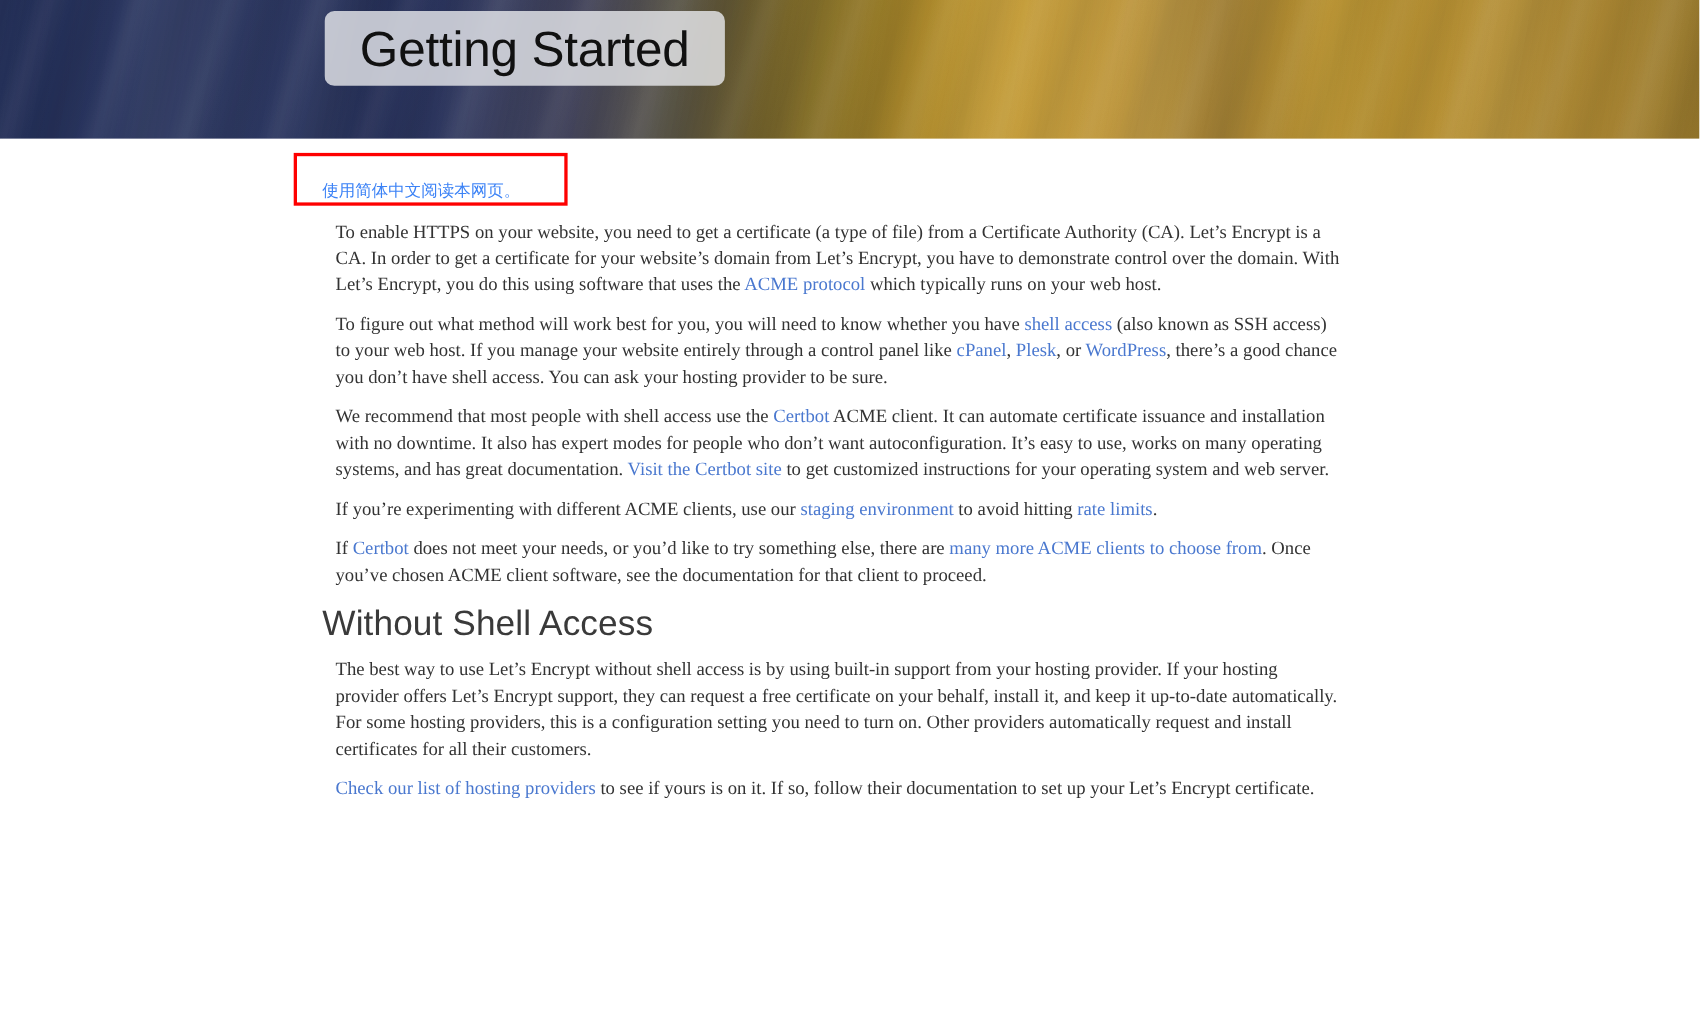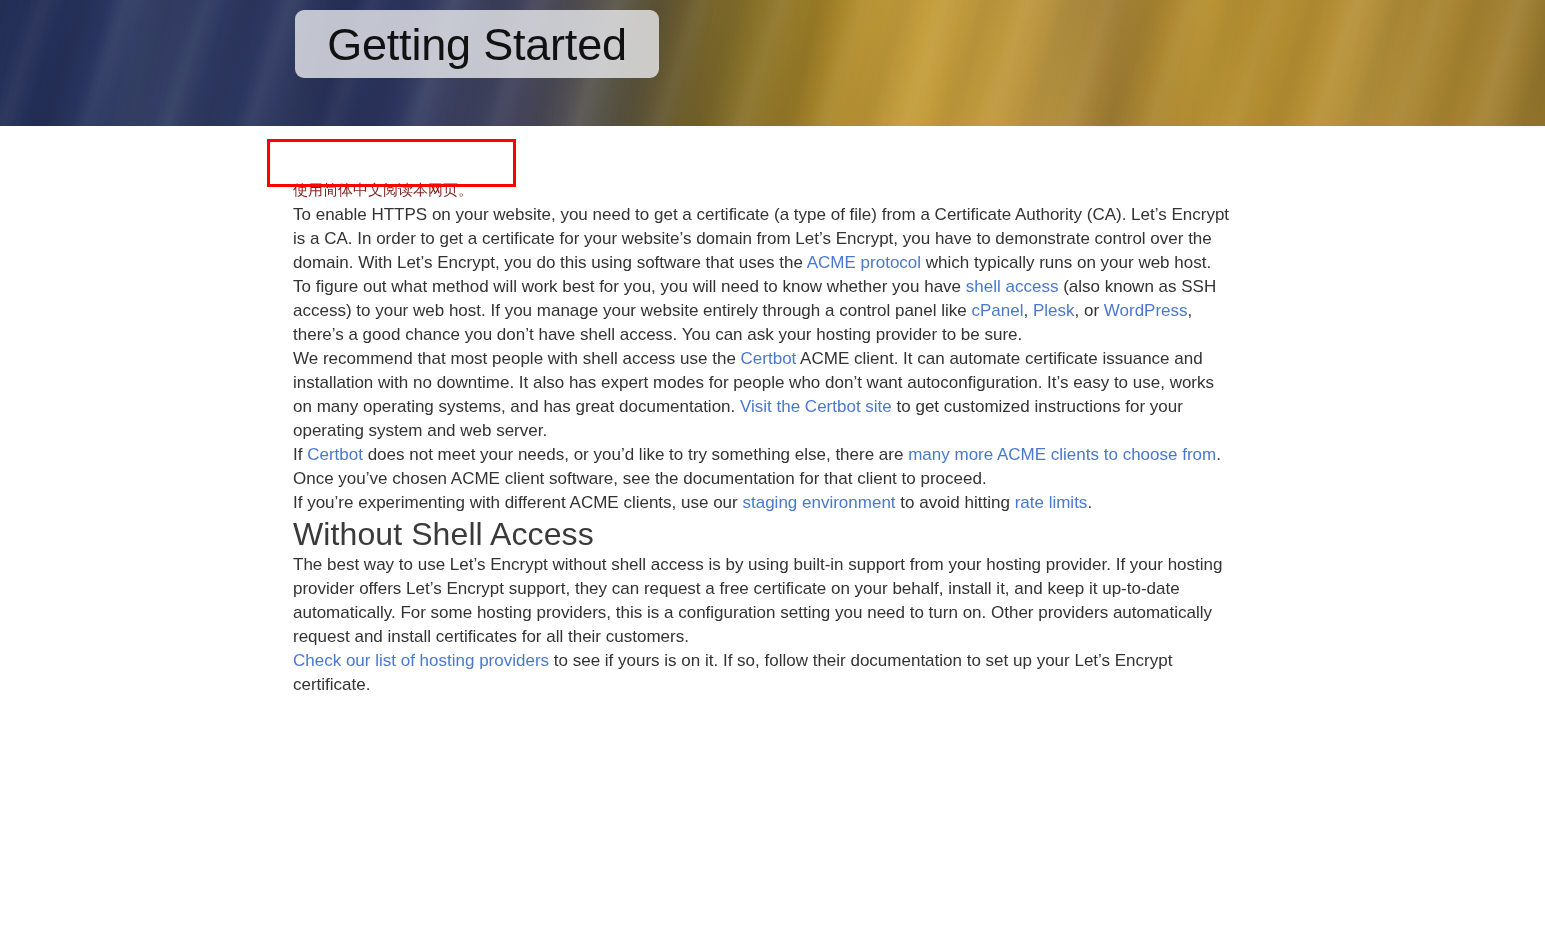--- a/index.html
+++ b/index.html
@@ -126,38 +126,38 @@
     position: absolute;
     left: -26px;
     top: -22px;
     width: 249px;
     height: 48px;
     border: 3px solid #fe0000;
     box-sizing: border-box;
     pointer-events: none;
   }
   a.lang-link {
-    color: #7f1d1d;
+    color: #3b82f6;
     text-decoration: none;
     font-size: 15px;
     line-height: 26px;
     display: inline-block;
-    margin-top: 16px;
   }
   a.lang-link.trad {
     margin-top: 14px;
     color: #7ba3e5;
   }
 
   p.body-text {
     font-size: 17px;
     line-height: 24px;
     color: #333333;
-    margin: 0;
+    margin: 12px;
     padding: 0;
+    font-family: Liberation Serif, serif;
   }
   .para-1 { margin-top: 26px; }
   .para-2 { margin-top: 15px; }
   .para-3 { margin-top: 15px; }
   .para-4 { margin-top: 24px; }
   .para-5 { margin-top: 14px; }
   .para-6 { margin-top: 15px; }
   .para-7 { margin-top: 14px; }
 
   h2.section-heading {
@@ -198,23 +198,23 @@
       </div>
     </div>
 
     <p class="body-text para-1"><span>To enable HTTPS on your website, you need to get a certificate (a type of file) from a Certificate Authority (CA). Let’s Encrypt is a CA. In order to get a certificate for your website’s domain from Let’s Encrypt, you have to demonstrate control over the domain. With Let’s Encrypt, you do this using software that uses the </span><a href="#" class="inline-link">ACME protocol</a><span> which typically runs on your web host.</span></p>
 
     <p class="body-text para-2"><span>To figure out what method will work best for you, you will need to know whether you have </span><a href="#" class="inline-link">shell access</a><span> (also known as SSH access) to your web host. If you manage your website entirely through a control panel like </span><a href="#" class="inline-link">cPanel</a><span>, </span><a href="#" class="inline-link">Plesk</a><span>, or </span><a href="#" class="inline-link">WordPress</a><span>, there’s a good chance you don’t have shell access. You can ask your hosting provider to be sure.</span></p>
 
 
     <p class="body-text para-3"><span>We recommend that most people with shell access use the </span><a href="#" class="inline-link">Certbot</a><span> ACME client. It can automate certificate issuance and installation with no downtime. It also has expert modes for people who don’t want autoconfiguration. It’s easy to use, works on many operating systems, and has great documentation. </span><a href="#" class="inline-link">Visit the Certbot site</a><span> to get customized instructions for your operating system and web server.</span></p>
 
+    <p class="body-text para-5"><span>If you’re experimenting with different ACME clients, use our </span><a href="#" class="inline-link">staging environment</a><span> to avoid hitting </span><a href="#" class="inline-link">rate limits</a><span>.</span></p>
+
     <p class="body-text para-4"><span>If </span><a href="#" class="inline-link">Certbot</a><span> does not meet your needs, or you’d like to try something else, there are </span><a href="#" class="inline-link">many more ACME clients to choose from</a><span>. Once you’ve chosen ACME client software, see the documentation for that client to proceed.</span></p>
-
-    <p class="body-text para-5"><span>If you’re experimenting with different ACME clients, use our </span><a href="#" class="inline-link">staging environment</a><span> to avoid hitting </span><a href="#" class="inline-link">rate limits</a><span>.</span></p>
 
     <h2 class="section-heading heading-2">Without Shell Access</h2>
 
     <p class="body-text para-6">The best way to use Let’s Encrypt without shell access is by using built-in support from your hosting provider. If your hosting provider offers Let’s Encrypt support, they can request a free certificate on your behalf, install it, and keep it up-to-date automatically. For some hosting providers, this is a configuration setting you need to turn on. Other providers automatically request and install certificates for all their customers.</p>
 
     <p class="body-text para-7"><a href="#" class="inline-link">Check our list of hosting providers</a><span> to see if yours is on it. If so, follow their documentation to set up your Let’s Encrypt certificate.</span></p>
 
   </div>
 </div>
 

